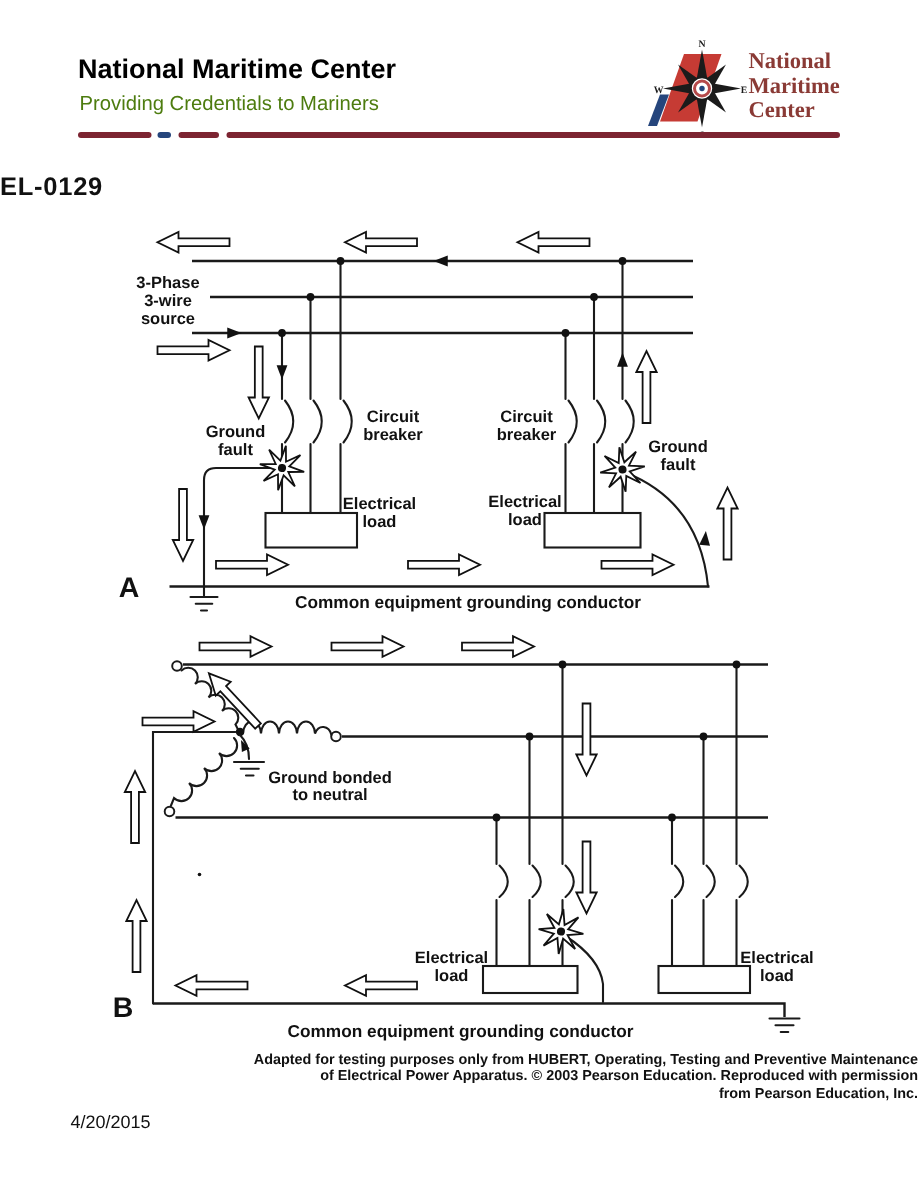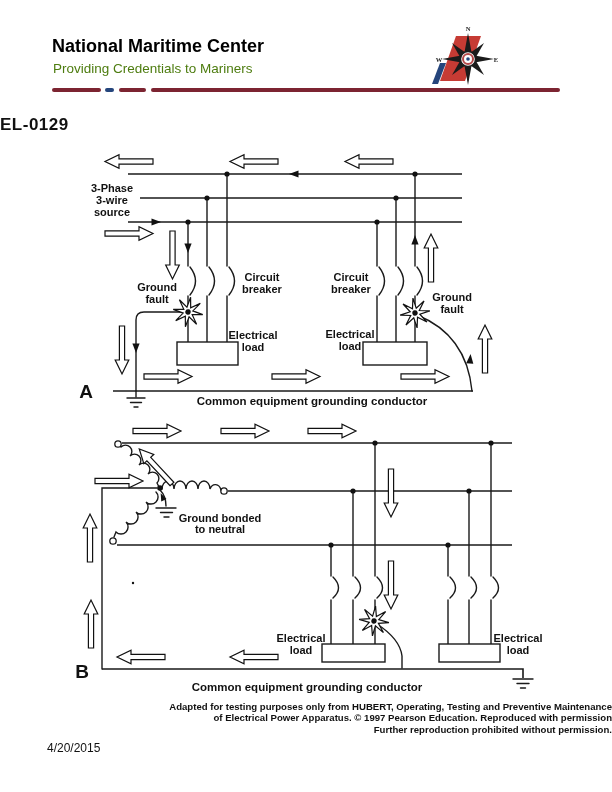--- a/index.html
+++ b/index.html
@@ -255,23 +255,28 @@
         <circle class="dot" r="2.7"></circle>
       </g>
     </defs>
   </svg>
 
   <div class="rule-seg rs1"></div>
   <div class="rule-seg rs-blue"></div>
   <div class="rule-seg rs2"></div>
   <div class="rule-seg rs3"></div>
 
+  <div class="logo-txt">
+    <div>National</div>
+    <div>Maritime</div>
+    <div>Center</div>
+  </div>
 
   <div class="doc-title">EL-0129</div>
 
   <div class="footer">
     <div>Adapted for testing purposes only from HUBERT, Operating, Testing and Preventive Maintenance</div>
-    <div>of Electrical Power Apparatus. © 1997 Pearson Education. Reproduced with permission</div>
-    <div>Further reproduction prohibited without permission.</div>
+    <div>of Electrical Power Apparatus. © 2003 Pearson Education. Reproduced with permission</div>
+    <div>from Pearson Education, Inc.</div>
   </div>
   <div class="date">4/20/2015</div>
 
 </div>
 
 </body></html>

